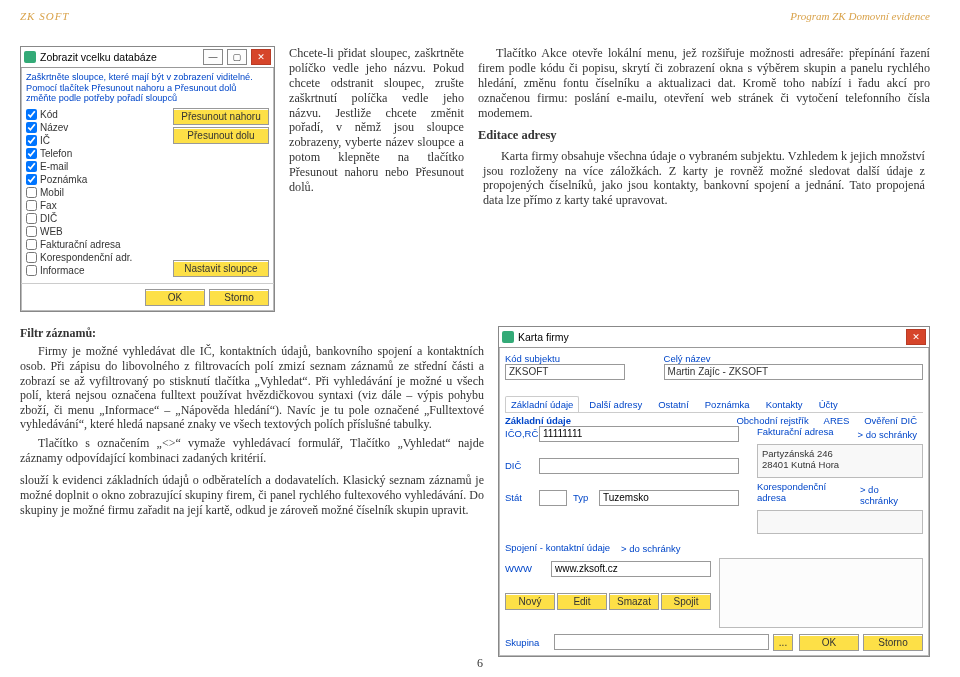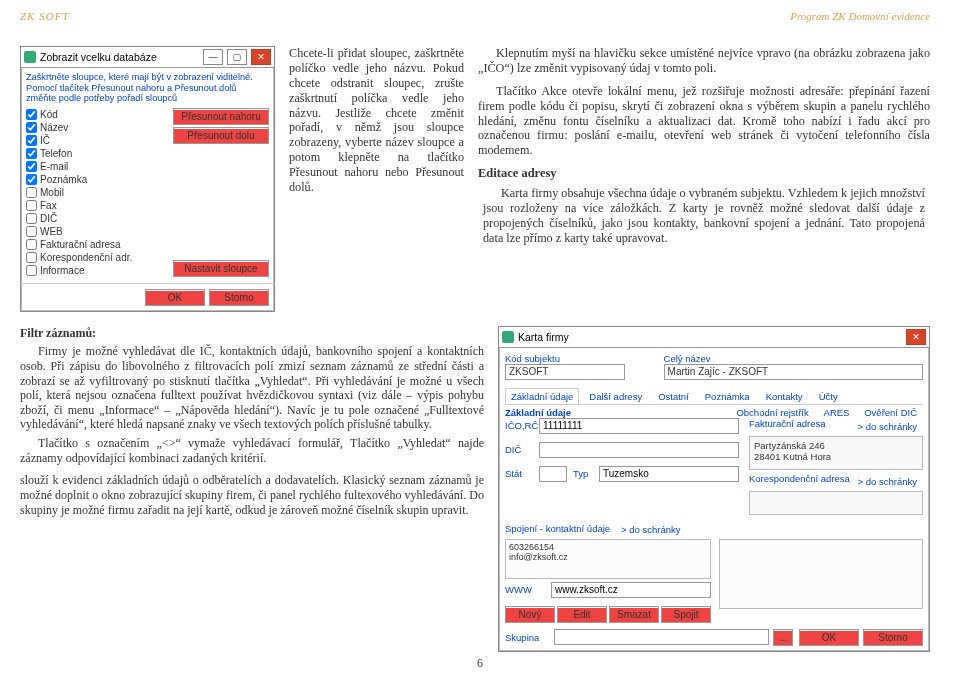--- a/index.html
+++ b/index.html
@@ -14,37 +14,37 @@
   .tb-btn{width:18px;height:14px;border:1px solid #888;display:flex;align-items:center;justify-content:center;font-size:9px;background:#fdfdfd;}
   .tb-close{background:#d6452a;color:#fff;border-color:#b83b25;}
   .win1{width:253px;}
   .win1 .body{padding:4px 5px 6px;}
   .win1 .desc{color:#0046c9;font-size:9.2px;line-height:1.15;margin-bottom:4px;}
   .win1-inner{display:flex;gap:4px;}
   .chklist{flex:1;}
   .chk{display:flex;align-items:center;gap:3px;padding:1px 0;}
   .chk input{width:11px;height:11px;margin:0;}
   .side-btns{width:96px;display:flex;flex-direction:column;gap:2px;}
-  .btn{border:1px solid #999;background:#ef4444;text-align:center;padding:2px 0;font-size:10px;box-shadow:0 1px 0 #fff inset;}
+  .btn{border:1px solid #999;background:#fde047;text-align:center;padding:2px 0;font-size:10px;box-shadow:0 1px 0 #fff inset;}
   .win1 .foot{display:flex;justify-content:flex-end;gap:4px;padding:5px;border-top:1px solid #ccc;}
   .foot .btn{width:58px;}
   .text-col{flex:1;font-family:"Times New Roman",serif;font-size:12.2px;line-height:1.22;text-align:justify;}
   .text-col h3{font-size:12.5px;font-weight:bold;margin:8px 0 4px;}
   .mid-row{display:flex;margin-top:14px;gap:14px;}
   .mid-text{flex:1;font-family:"Times New Roman",serif;font-size:12px;line-height:1.22;text-align:justify;}
   .mid-text b{font-weight:bold;}
   .win2{width:430px;font-size:10px;}
   .win2 .body{padding:5px 6px;}
-  .fld-row{display:flex;align-items:center;gap:6px;margin-bottom:8px;}
+  .fld-row{display:flex;align-items:center;gap:6px;margin-bottom:16px;}
   .lbl{color:#0046c9;font-size:9.5px;width:75px;}
   .inp{border:1px solid #999;background:#fff;padding:1px 3px;font-size:10px;height:16px;box-sizing:border-box;}
   .links{display:flex;gap:4px;border-bottom:1px solid #ccc;margin:4px 0 2px;}
   .link{color:#0046c9;font-size:9.5px;padding:2px 5px;border:1px solid transparent;border-bottom:none;}
   .link.active{background:#fff;border-color:#ccc;border-radius:2px 2px 0 0;}
-  .grp-top{display:flex;gap:4px;}
+  .grp-top{display:flex;gap:12px;}
   .grp-left{flex:1;}
   .grp-left .fld-row .lbl{width:28px;}
   .grp-left .fld-row .inp{flex:1;}
   .grp-right{flex:1;padding-left:6px;}
   .addr-title{display:flex;justify-content:space-between;color:#0046c9;font-size:9.5px;margin-bottom:2px;}
   .addr-box{border:1px solid #bbb;background:#f8f8f8;padding:3px 4px;font-size:9.5px;min-height:26px;line-height:1.2;}
   .spoj{display:flex;align-items:center;gap:5px;color:#0046c9;font-size:9.5px;margin:6px 0 2px;}
   .table{border:1px solid #bbb;background:#fcfcfc;font-size:9px;height:34px;padding:2px 3px;}
   .www .lbl{width:40px;}
   .win2 .actions{display:flex;gap:2px;margin-top:4px;}
@@ -141,21 +141,20 @@
       </div>
       <div class="foot">
         <div class="btn">OK</div>
         <div class="btn">Storno</div>
       </div>
     </div>
 
     <div class="text-col" style="max-width:175px;">Chcete-li přidat sloupec, zaškrtněte políčko vedle jeho názvu. Pokud chcete odstranit sloupec, zrušte zaškrtnutí políčka vedle jeho názvu. Jestliže chcete změnit pořadí, v němž jsou sloupce zobrazeny, vyberte název sloupce a potom klepněte na tlačítko Přesunout nahoru nebo Přesunout dolů.</div>
 
     <div class="text-col">
-      <p style="text-indent:18px;margin:0 0 8px;">Klepnutím myší na hlavičku sekce umístěné nejvíce vpravo (na obrázku zobrazena jako „IČO“) lze změnit vypisovaný údaj v tomto poli.</p>
       <p style="text-indent:18px;margin:0 0 8px;">Tlačítko Akce otevře lokální menu, jež rozšiřuje možnosti adresáře: přepínání řazení firem podle kódu či popisu, skrytí či zobrazení okna s výběrem skupin a panelu rychlého hledání, změnu fontu číselníku a aktualizaci dat. Kromě toho nabízí i řadu akcí pro označenou firmu: poslání e-mailu, otevření web stránek či vytočení telefonního čísla modemem.</p>
       <h3>Editace adresy</h3>
       <p style="text-indent:18px;margin:5px;">Karta firmy obsahuje všechna údaje o vybraném subjektu. Vzhledem k jejich množství jsou rozloženy na více záložkách. Z karty je rovněž možné sledovat další údaje z propojených číselníků, jako jsou kontakty, bankovní spojení a jednání. Tato propojená data lze přímo z karty také upravovat.</p>
     </div>
   </div>
 
   <div class="mid-row">
     <div class="mid-text">
       <p style="margin:0 0 4px;"><b>Filtr záznamů:</b></p>
       <p style="text-indent:18px;margin:0 0 4px;">Firmy je možné vyhledávat dle IČ, kontaktních údajů, bankovního spojení a kontaktních osob. Při zápisu do libovolného z filtrovacích polí zmizí seznam záznamů ze střední části a zobrazí se až vyfiltrovaný po stisknutí tlačítka „Vyhledat“. Při vyhledávání je možné u všech polí, která nejsou označena fulltext používat hvězdičkovou syntaxi (viz dále – výpis pohybu zboží, či menu „Informace“ – „Nápověda hledání“). Navíc je tu pole označené „Fulltextové vyhledávání“, které hledá napsané znaky ve všech textových polích příslušné tabulky.</p>
@@ -232,24 +231,20 @@
             <div class="addr-box" style="min-height:16px"></div>
           </div>
         </div>
 
         <div class="spoj">
             <span>Spojení - kontaktní údaje</span>
             <span class="link">&gt; do schránky</span>
           </div>
         <div style="display:flex;gap:8px;">
           <div style="flex:1;">
-            <div class="table">
-              <div>603266154</div>
-              <div>info@zksoft.cz</div>
-            </div>
             <div class="fld-row www" style="margin-top:3px;">
                 <span class="lbl">WWW</span>
                 <input class="inp" style="flex: 1 1 0%;" value="www.zksoft.cz">
               </div>
             <div class="actions">
               <div class="btn">Nový</div>
               <div class="btn">Edit</div>
               <div class="btn">Smazat</div>
               <div class="btn">Spojit</div>
             </div>

